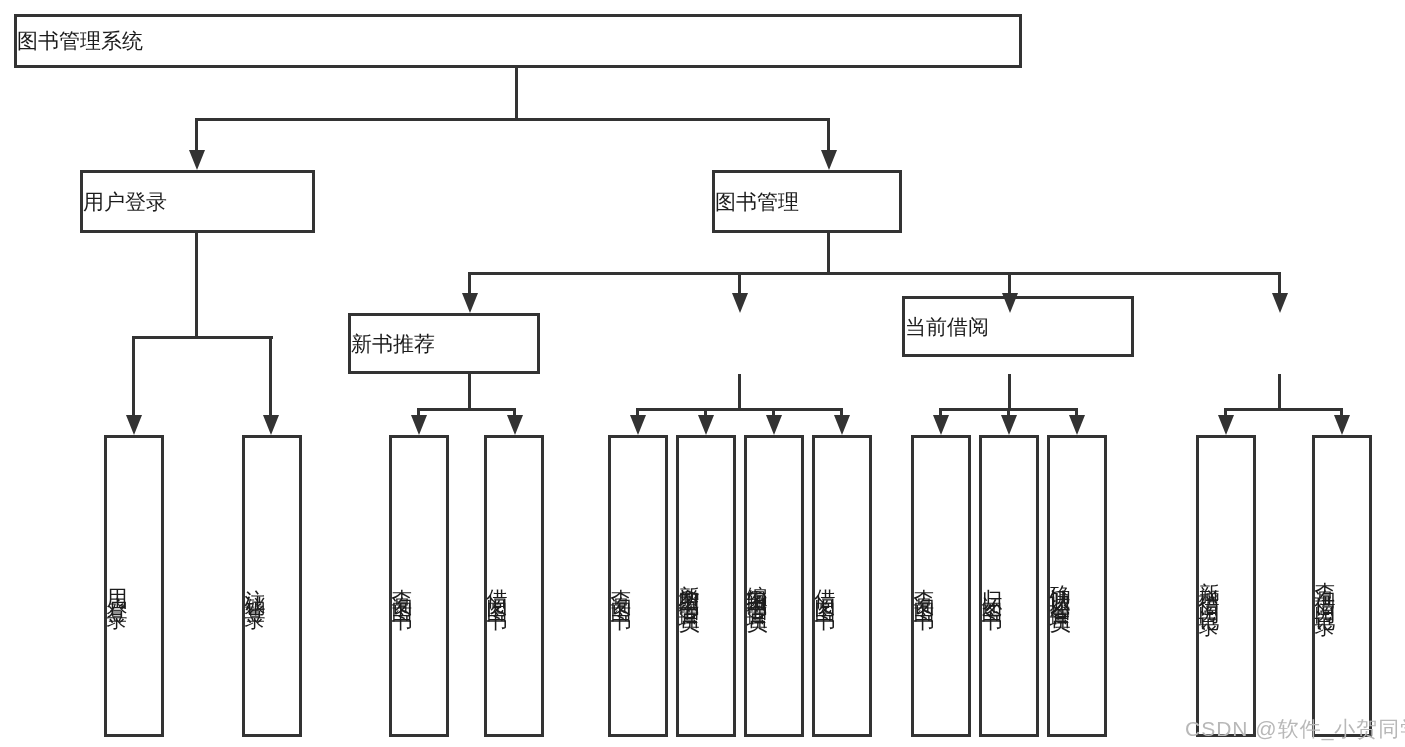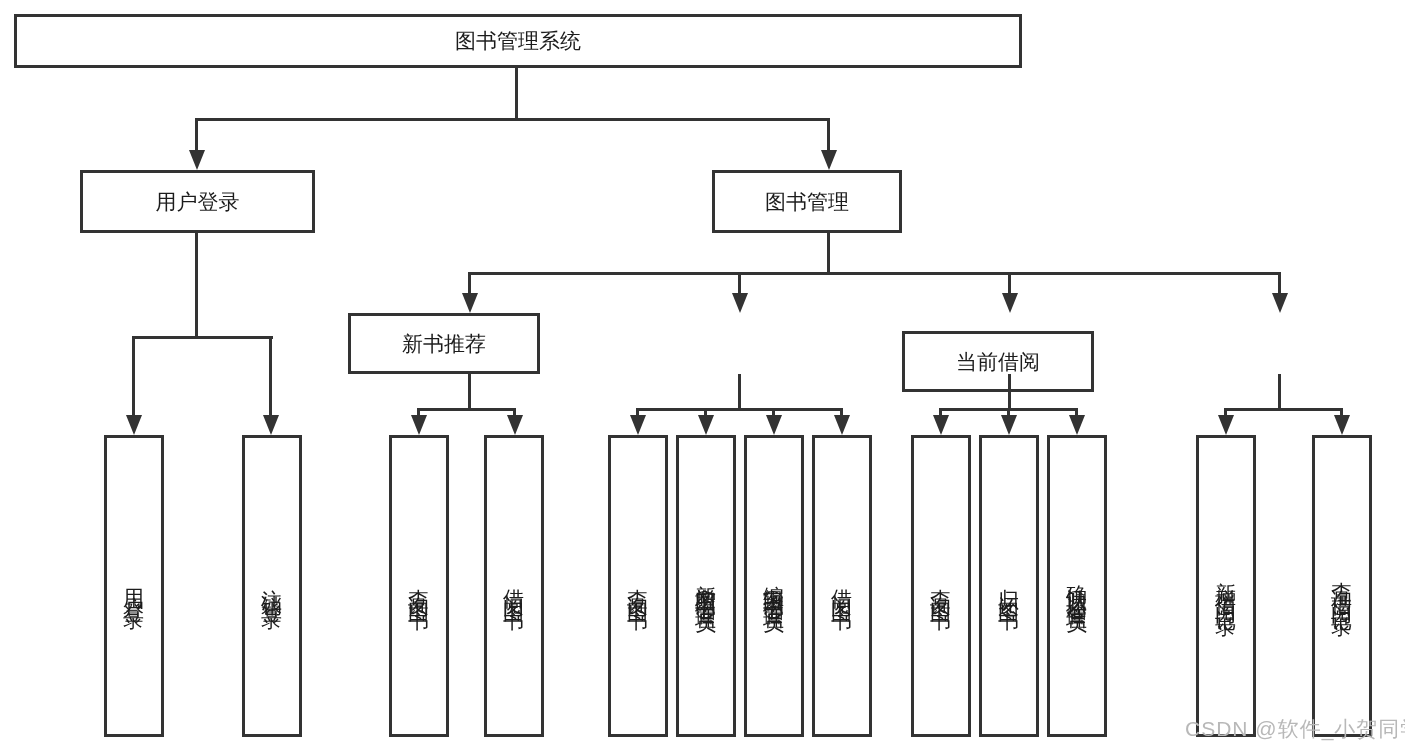--- a/index.html
+++ b/index.html
@@ -8,21 +8,21 @@
     width:1405px;height:747px;
     background:#ffffff;
     font-family:"Liberation Sans","DejaVu Sans",sans-serif;
     overflow:hidden;
   }
   .box{
     position:absolute;
     border:3px solid #333333;
     background:#ffffff;
     box-sizing:border-box;
-    display:flex;align-items:center;justify-content:center;
+    display:flex;align-items:center;
     color:#1c1c1c;
   }
   .hbox{font-size:21px;}
   .vbox{
     top:435px;width:60px;height:302px;
     font-size:21px;
   }
   .vtext{
     writing-mode:vertical-rl;
     text-orientation:mixed;
@@ -63,21 +63,21 @@
 
   <div class="box hbox" style="left:712px;top:170px;width:190px;height:63px">
     <span>图书管理</span>
   </div>
 
   <div class="box hbox" style="left:348px;top:313px;width:192px;height:61px">
     <span>新书推荐</span>
   </div>
 
 
-  <div class="box hbox" style="left:902px;top:331px;width:192px;height:61px">
+  <div class="box hbox" style="left:902px;top:296px;width:232px;height:61px">
     <span>当前借阅</span>
   </div>
 
 
   <div class="box vbox" style="left:104px">
     <span class="vtext">用户登录</span>
   </div>
   <div class="box vbox" style="left:242px">
     <span class="vtext">注销登录</span>
   </div>

